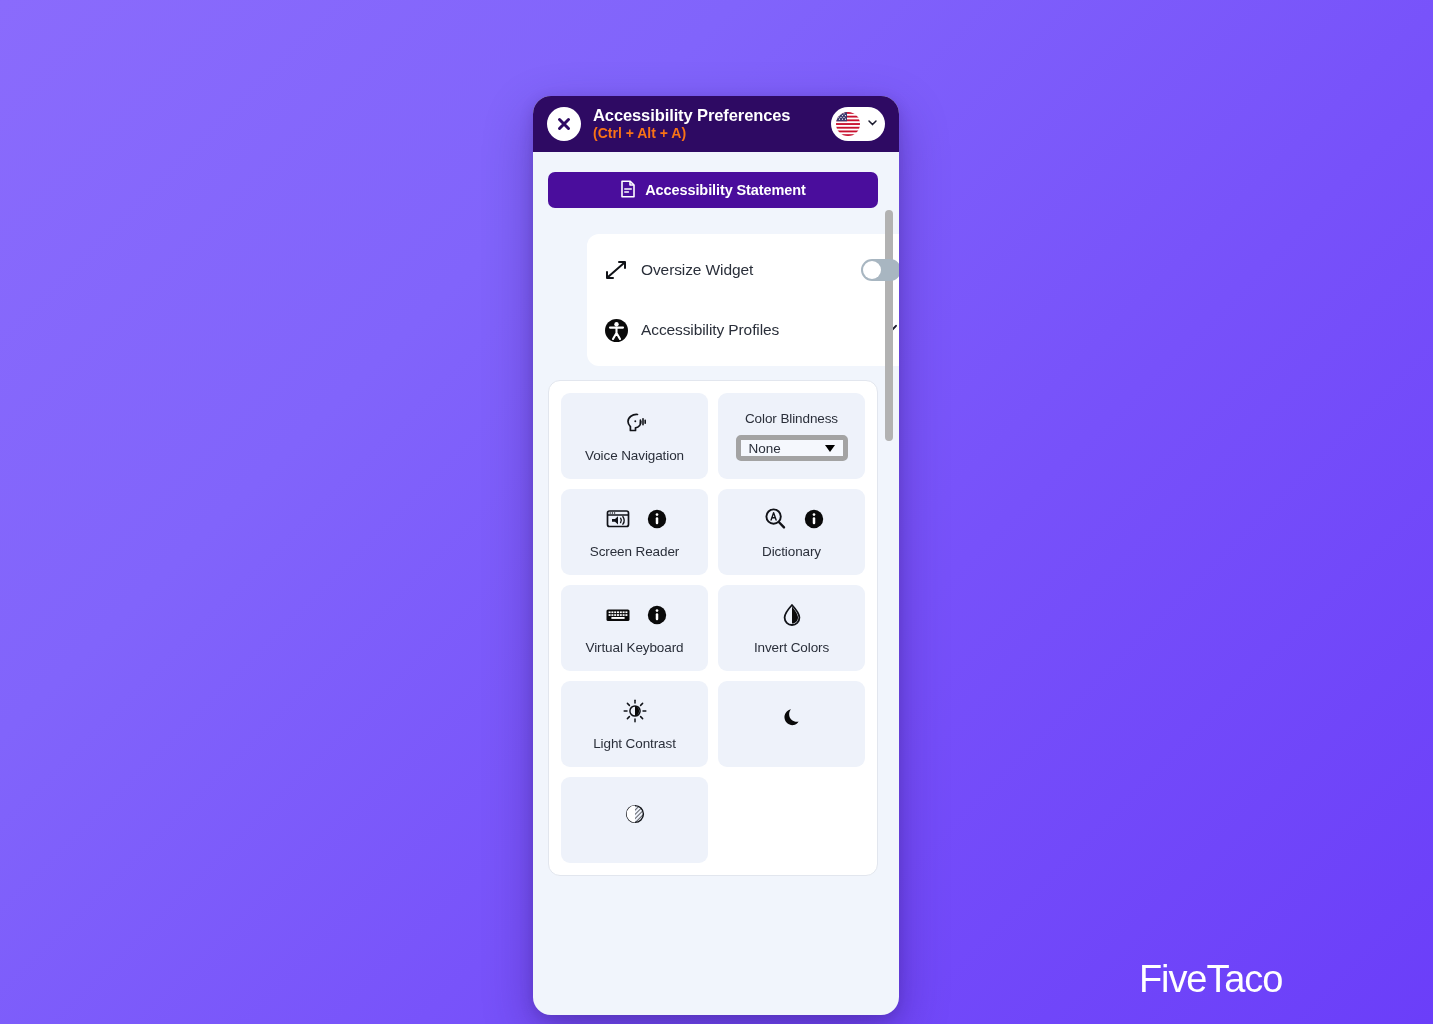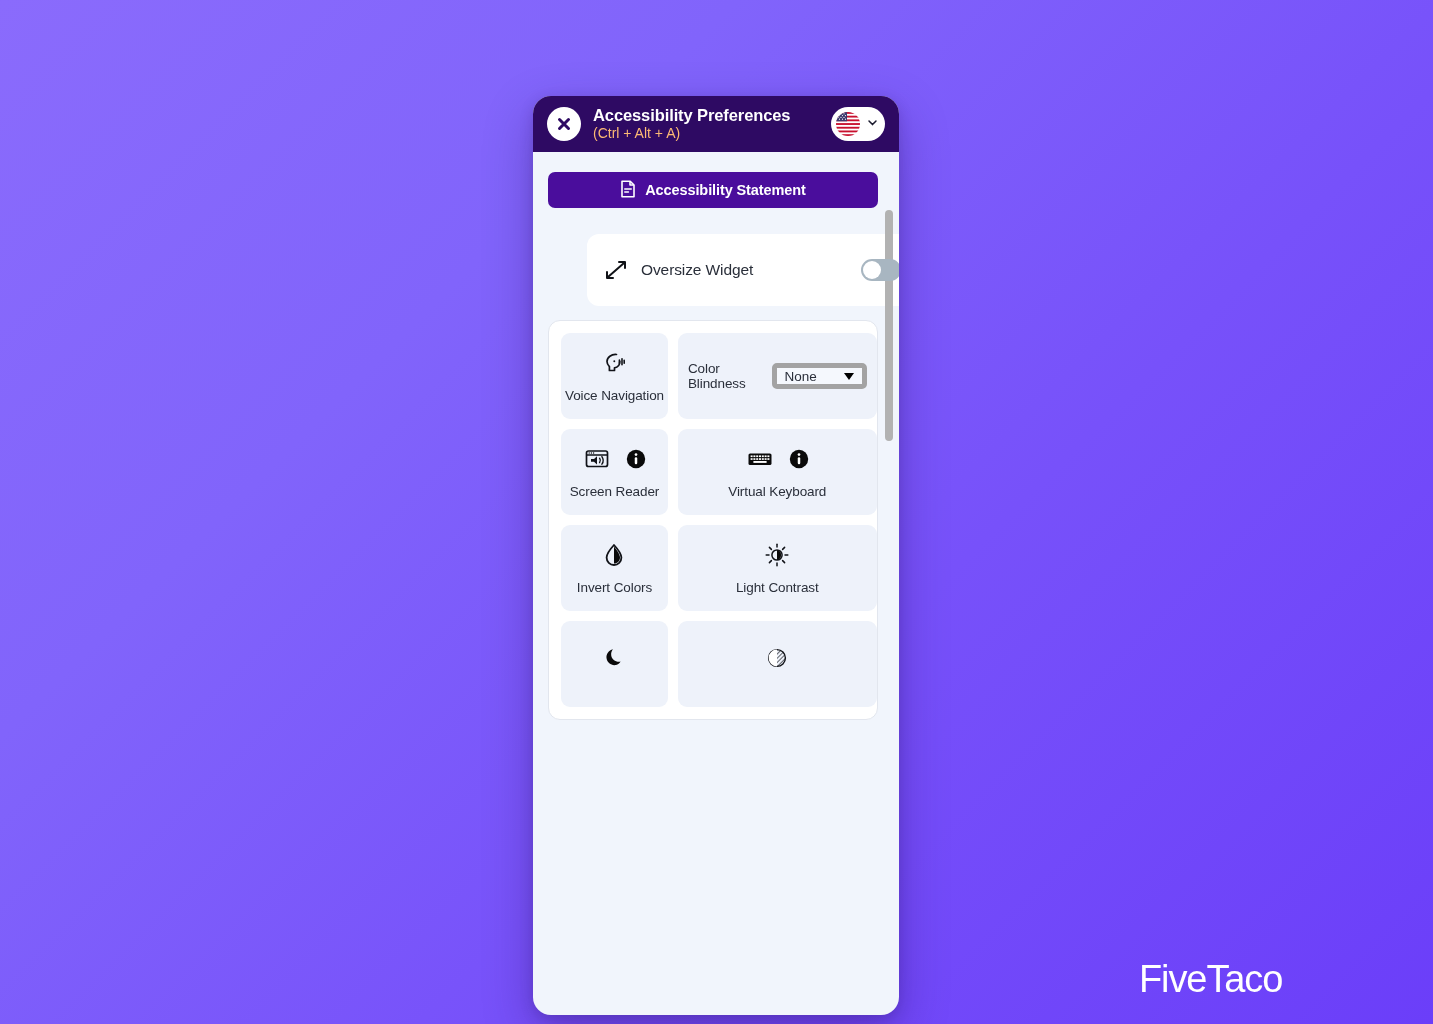--- a/index.html
+++ b/index.html
@@ -59,23 +59,23 @@
     padding-left: 2px;
   }
   .header-title {
     color: #ffffff;
     font-size: 16.5px;
     font-weight: bold;
     letter-spacing: -0.1px;
     white-space: nowrap;
   }
   .header-sub {
-    color: #fdba74;
+    color: #f97316;
     font-size: 14px;
-    font-weight: normal;
+    font-weight: bold;
     margin-top: 1px;
     white-space: nowrap;
   }
 
   .lang-pill {
     flex: 0 0 auto;
     width: 54px; height: 34px;
     border-radius: 17px;
     background: #ffffff;
     display: flex;
@@ -224,21 +224,21 @@
     letter-spacing: -0.1px;
     white-space: nowrap;
   }
 
   
   .tile-select {
     background: #eef2fa;
     border-radius: 9px;
     height: 86px;
     display: flex;
-    flex-direction: row;
+    flex-direction: column;
     align-items: center;
     justify-content: center;
     gap: 9px;
     padding: 0 10px;
   }
   .tile-select-label {
     font-size: 13.5px;
     color: #2a2f3a;
     letter-spacing: -0.1px;
   }
@@ -361,20 +361,36 @@
             <path d="M10 21 H4 V15" fill="none" stroke="#111318" stroke-width="2" stroke-linecap="round" stroke-linejoin="round"></path>
             <path d="M21.3 5.7 L4.7 20.3" fill="none" stroke="#111318" stroke-width="2" stroke-linecap="round"></path>
           </svg>
         </span>
         <span class="row-label">Oversize Widget</span>
         <span class="toggle">
           <span class="knob"></span>
         </span>
       </div>
 
+      <div class="card-row">
+        <span class="row-icon">
+          <svg width="25" height="25" viewBox="0 0 25 25">
+            <circle cx="12.5" cy="12.5" r="11.5" fill="#0a0a0a"></circle>
+            <circle cx="12.5" cy="6.2" r="2.2" fill="#ffffff"></circle>
+            <path d="M6 9.6 H19" stroke="#ffffff" stroke-width="2.1" stroke-linecap="round"></path>
+            <path d="M12.5 9.6 V15 M12.5 15 L9 21 M12.5 15 L16 21" stroke="#ffffff" stroke-width="2.1" stroke-linecap="round" stroke-linejoin="round" fill="none"></path>
+          </svg>
+        </span>
+        <span class="row-label">Accessibility Profiles</span>
+        <span class="chevron-down">
+          <svg width="20" height="20" viewBox="0 0 20 20">
+            <path d="M5 7.8 L10 13 L15 7.8" fill="none" stroke="#1a1a2e" stroke-width="1.9" stroke-linecap="round" stroke-linejoin="round"></path>
+          </svg>
+        </span>
+      </div>
     </div>
 
     <div class="grid-card">
 
       <div class="tile">
         <div class="tile-icon-row">
           <span>
             <svg width="30" height="30" viewBox="0 0 30 30">
               <path d="M17.5 6.5 C12.5 6 8 9.2 8 13.5 C8 16 9.4 17.6 10.4 18.6 L10.4 22.5 L15.5 22.5 L15.5 19.8
                        C18.8 19.2 20.8 16.6 20.8 13.4" fill="none" stroke="#111318" stroke-width="1.7" stroke-linejoin="round" stroke-linecap="round"></path>
@@ -415,20 +431,39 @@
             <svg width="20" height="20" viewBox="0 0 20 20">
               <circle cx="10" cy="10" r="9.2" fill="#0a0a0a"></circle>
               <circle cx="10" cy="5.6" r="1.35" fill="#ffffff"></circle>
               <rect x="8.75" y="8.3" width="2.5" height="7" rx="1.2" fill="#ffffff"></rect>
             </svg>
           </span>
         </div>
         <div class="tile-label">Screen Reader</div>
       </div>
 
+      <div class="tile">
+        <div class="tile-icon-row">
+          <span>
+            <svg width="30" height="30" viewBox="0 0 30 30">
+              <circle cx="13.6" cy="12.6" r="7.2" fill="none" stroke="#111318" stroke-width="1.9"></circle>
+              <path d="M18.8 18 L24 23.4" stroke="#111318" stroke-width="2.4" stroke-linecap="round"></path>
+              <path d="M11.1 16 L13.6 8.6 L16.1 16 M11.9 13.8 H15.3" fill="none" stroke="#111318" stroke-width="1.4" stroke-linecap="round" stroke-linejoin="round"></path>
+            </svg>
+          </span>
+          <span class="info-dot">
+            <svg width="20" height="20" viewBox="0 0 20 20">
+              <circle cx="10" cy="10" r="9.2" fill="#0a0a0a"></circle>
+              <circle cx="10" cy="5.6" r="1.35" fill="#ffffff"></circle>
+              <rect x="8.75" y="8.3" width="2.5" height="7" rx="1.2" fill="#ffffff"></rect>
+            </svg>
+          </span>
+        </div>
+        <div class="tile-label">Dictionary</div>
+      </div>
 
       <div class="tile">
         <div class="tile-icon-row">
           <span>
             <svg width="30" height="30" viewBox="0 0 30 30">
               <rect x="3.5" y="9.5" width="23" height="11.5" rx="1.6" fill="#0a0a0a"></rect>
               <g fill="#ffffff">
                 <rect x="5.6" y="11.4" width="2" height="1.7"></rect>
                 <rect x="8.4" y="11.4" width="2" height="1.7"></rect>
                 <rect x="11.2" y="11.4" width="2" height="1.7"></rect>

